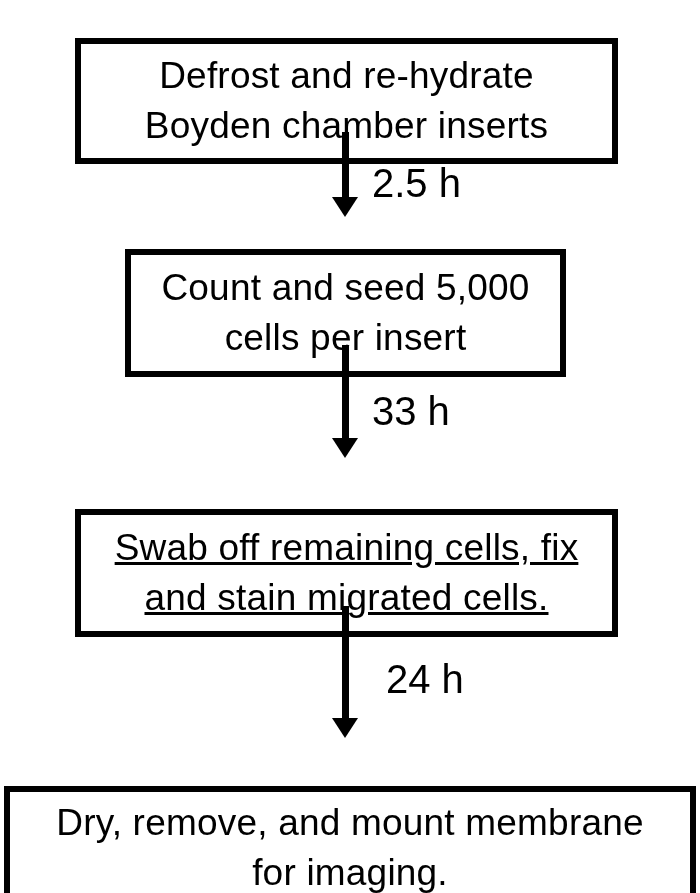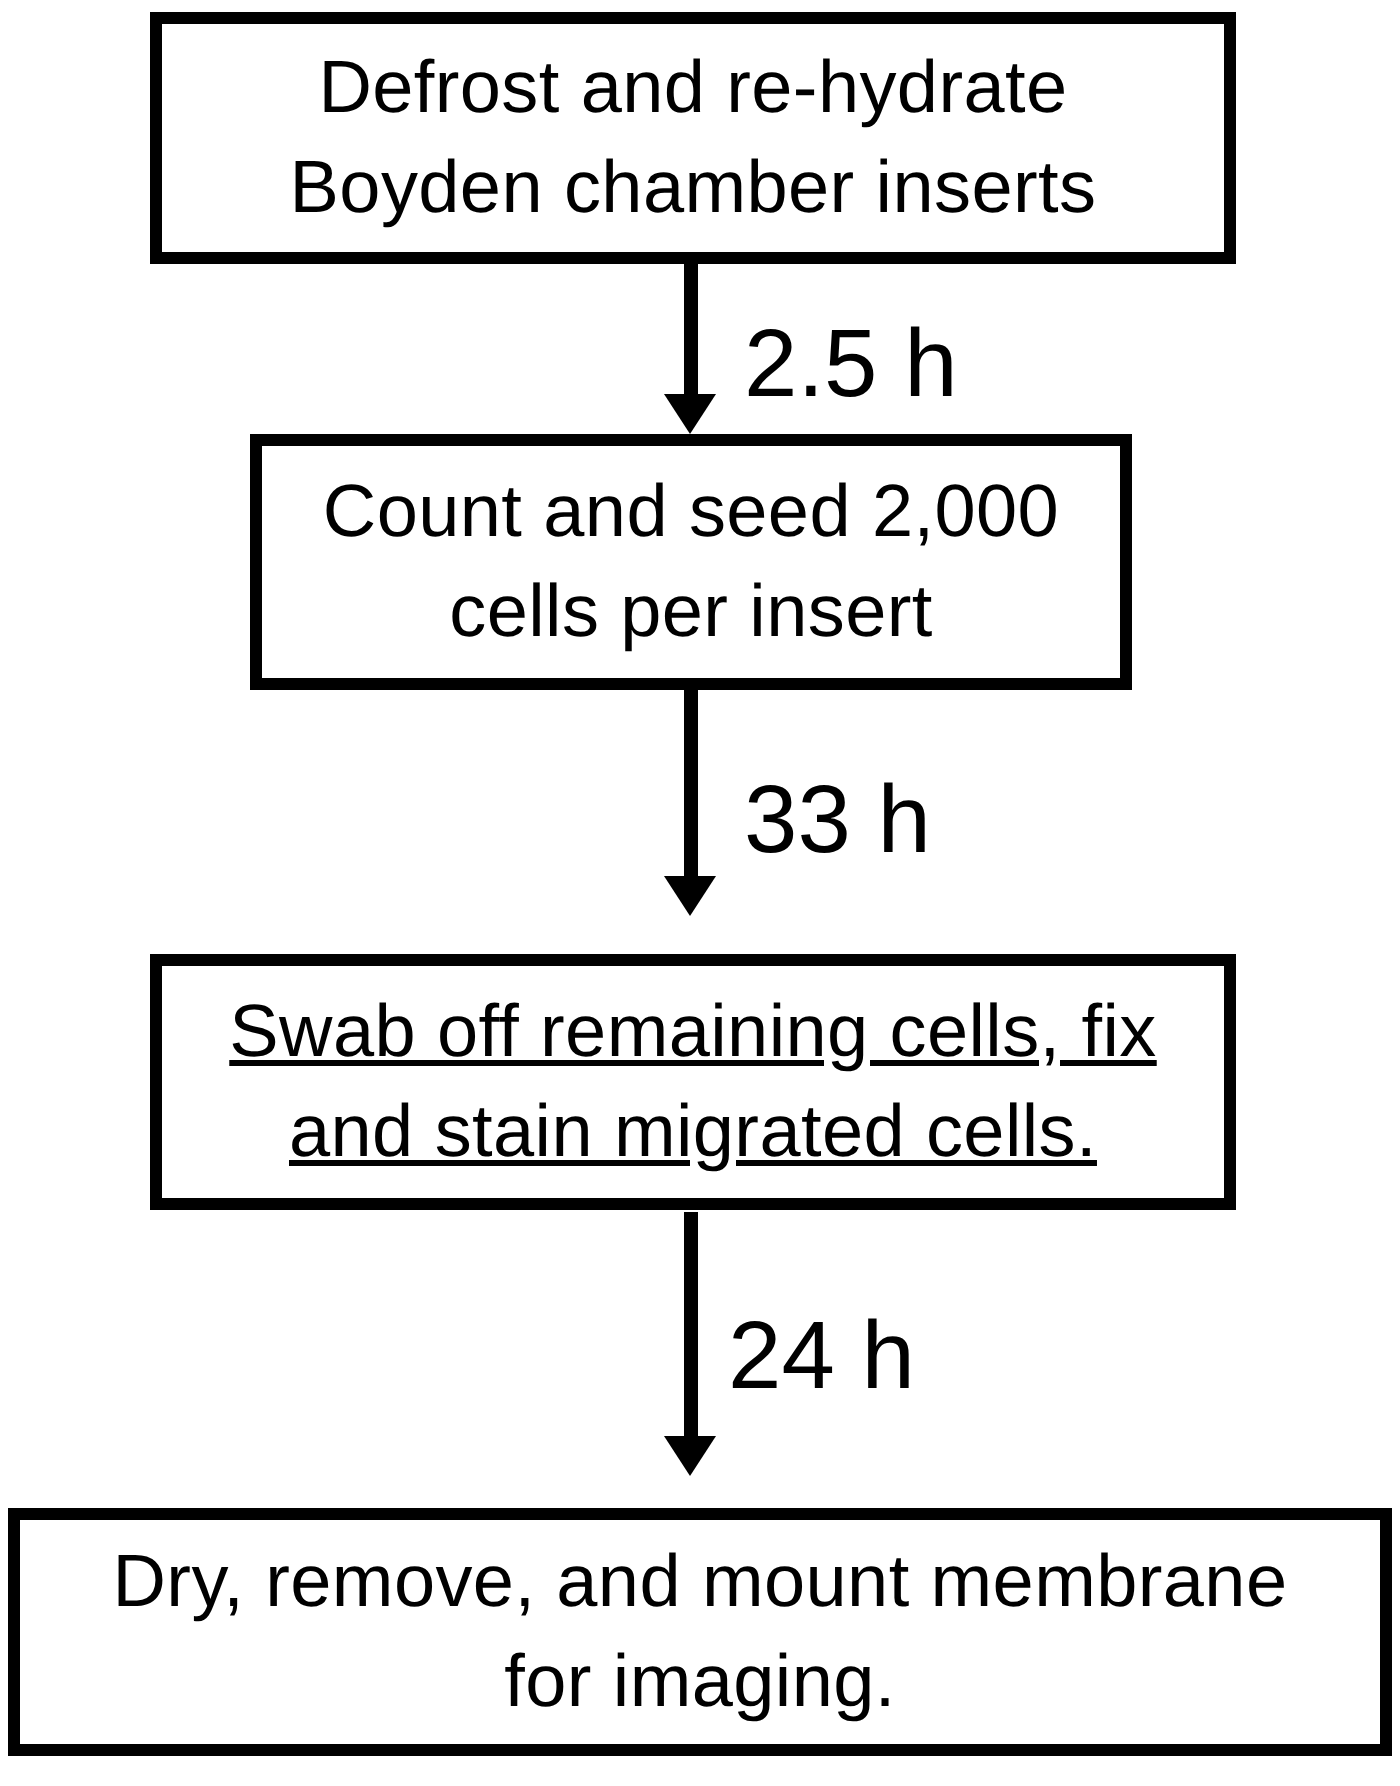--- a/index.html
+++ b/index.html
@@ -18,20 +18,21 @@
   }
   .flow-box {
     position: absolute;
     box-sizing: border-box;
     border: 6px solid #000000;
     background: #ffffff;
     display: flex;
     align-items: center;
     justify-content: center;
     text-align: center;
+    margin-top: 32px;
   }
   .box-label {
     white-space: pre-line;
     font-size: 37px;
     line-height: 50px;
     letter-spacing: 0.2px;
   }
   .flow-arrow {
     position: absolute;
     width: 26px;
@@ -46,21 +47,21 @@
   }
   .arrow-head {
     width: 0;
     height: 0;
     border-left: 13px solid transparent;
     border-right: 13px solid transparent;
     border-top: 20px solid #000000;
   }
   .duration-label {
     position: absolute;
-    font-size: 48px;
+    font-size: 40px;
     line-height: 46px;
     white-space: nowrap;
   }
 </style>
 </head>
 <body>
 
 <div class="canvas">
 
   <div class="flow-box" style="left:75px; top:6px; width:543px; height:126px;">
@@ -68,39 +69,39 @@
 Boyden chamber inserts</span>
   </div>
 
   <div class="flow-arrow" style="left:332px; top:132px; height:85px;">
     <div class="arrow-shaft"></div>
     <div class="arrow-head"></div>
   </div>
   <span class="duration-label" style="left:372px; top:160px;">2.5 h</span>
 
   <div class="flow-box" style="left:125px; top:217px; width:441px; height:128px;">
-    <span class="box-label">Count and seed 2,000
+    <span class="box-label">Count and seed 5,000
 cells per insert</span>
   </div>
 
   <div class="flow-arrow" style="left:332px; top:345px; height:113px;">
     <div class="arrow-shaft"></div>
     <div class="arrow-head"></div>
   </div>
   <span class="duration-label" style="left:372px; top:388px;">33 h</span>
 
   <div class="flow-box" style="left:75px; top:477px; width:543px; height:128px;text-decoration:underline;">
     <span class="box-label">Swab off remaining cells, fix
 and stain migrated cells.</span>
   </div>
 
   <div class="flow-arrow" style="left:332px; top:606px; height:132px;">
     <div class="arrow-shaft"></div>
     <div class="arrow-head"></div>
   </div>
-  <span class="duration-label" style="left:364px; top:656px;">24 h</span>
+  <span class="duration-label" style="left:386px; top:656px;">24 h</span>
 
   <div class="flow-box" style="left:4px; top:754px; width:692px; height:124px;">
     <span class="box-label">Dry, remove, and mount membrane
 for imaging.</span>
   </div>
 
 </div>
 
 </body></html>

